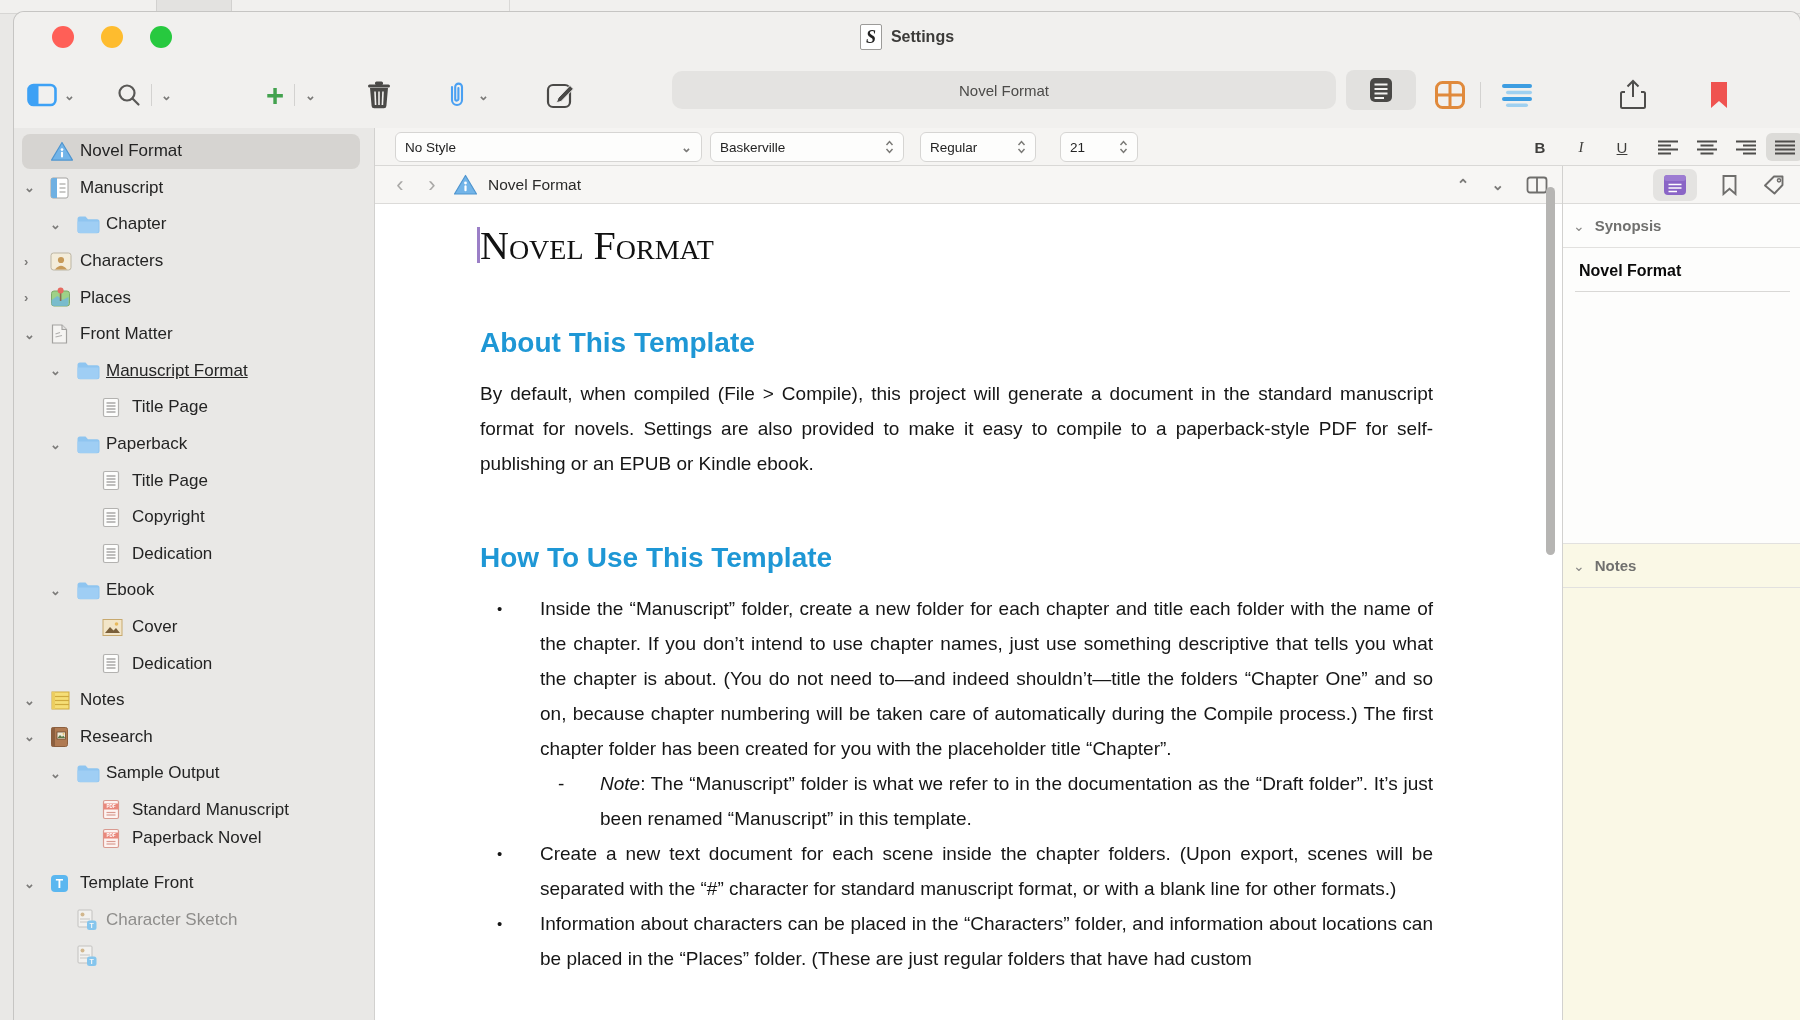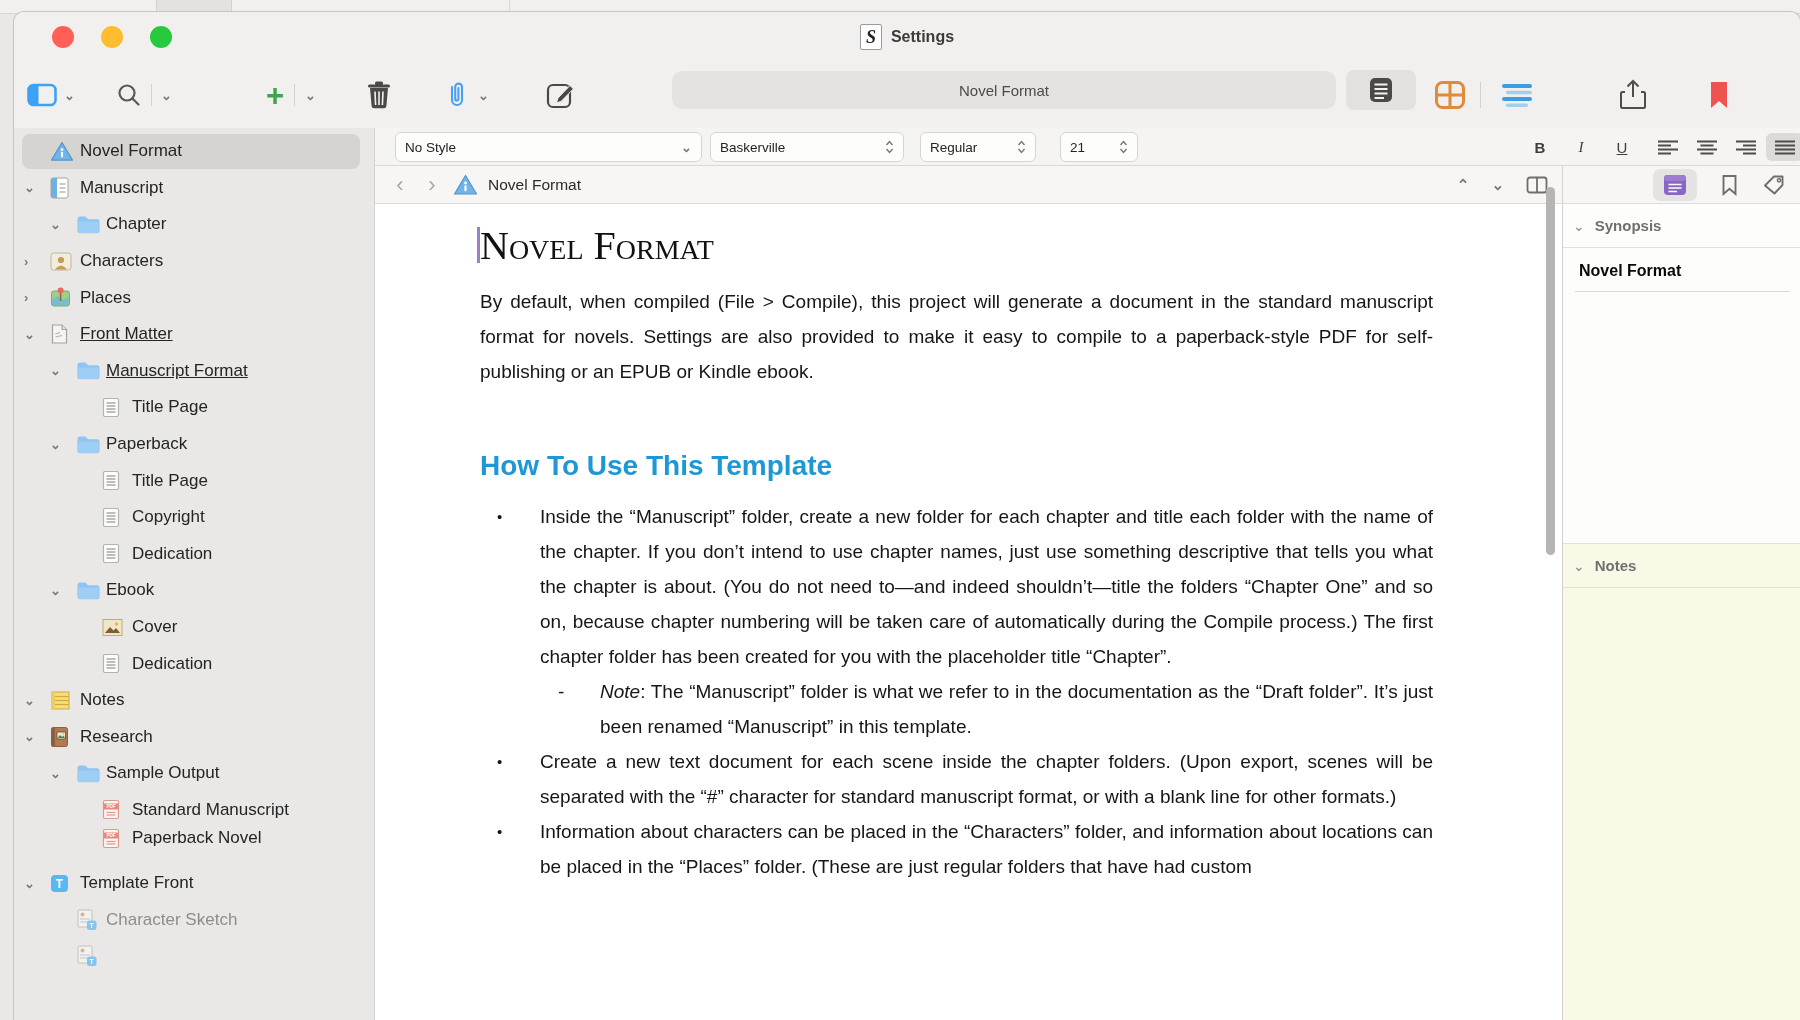--- a/index.html
+++ b/index.html
@@ -281,21 +281,21 @@
           <span style="width: 30px; flex: 0 0 auto; display: flex; align-items: center; position: relative;">
             <svg width="19" height="22" viewBox="0 0 19 22">
               <path d="M2.5 2 h9.5 l4.5 4.5 V20 H2.5 z" fill="#f5f4f2" stroke="#a3a2a0" stroke-width="1.2"></path>
               <path d="M12 2 v4.5 h4.5" fill="#e2e1df" stroke="#a3a2a0" stroke-width="1.1"></path>
               <g stroke="#b0afad" stroke-width="1.2">
                 <line x1="5.5" y1="11" x2="10" y2="9.5"></line>
                 <line x1="5.5" y1="14" x2="12" y2="12.5"></line>
               </g>
             </svg>
           </span>
-          <span style="position: relative; white-space: nowrap; text-decoration: underline;">Front Matter</span>
+          <span style="position: relative; white-space: nowrap;">Front Matter</span>
         </div>
         <div style="position: relative; height: 36.6px; display: flex; align-items: center; padding-left: 36px; font-size: 17px; color: rgb(36, 36, 36);">
           <span style="width: 26px; flex: 0 0 auto; color: rgb(124, 123, 121); font-size: 13px; font-weight: bold; position: relative;">⌄</span>
           <span style="width: 30px; flex: 0 0 auto; display: flex; align-items: center; position: relative;">
             <svg width="24" height="19" viewBox="0 0 24 19">
               <path d="M1.5 4 a2.5 2.5 0 0 1 2.5 -2.5 h5.5 l2.5 2.8 h9 a2.5 2.5 0 0 1 2.5 2.5 v9 a2.5 2.5 0 0 1 -2.5 2.5 H4 a2.5 2.5 0 0 1 -2.5 -2.5 z" fill="#8fc5f0"></path>
               <path d="M1.5 6.5 h21 v9 a2.5 2.5 0 0 1 -2.5 2.5 H4 a2.5 2.5 0 0 1 -2.5 -2.5 z" fill="#9fcef4"></path>
             </svg>
           </span>
           <span style="position: relative; white-space: nowrap; text-decoration: underline;">Manuscript Format</span>
@@ -622,20 +622,21 @@
                   </svg>
                 </span>
             </span>
           </div>
 
           <div class="doc">
             <div class="doc-title">
               <span class="caret"></span>
               <span>Novel Format</span>
             </div>
+            <div class="doc-h h-about">About This Template</div>
             <p class="doc-p">By default, when compiled (File &gt; Compile), this project will generate a document in the standard manuscript format for novels. Settings are also provided to make it easy to compile to a paperback-style PDF for self-publishing or an EPUB or Kindle ebook.</p>
             <div class="doc-h h-howto">How To Use This Template</div>
             <div id="bullets">
                 <div class="bullet">
                   <span class="marker">•</span>
                   <span class="btext">Inside the “Manuscript” folder, create a new folder for each chapter and title each folder with the name of the chapter. If you don’t intend to use chapter names, just use something descriptive that tells you what the chapter is about. (You do not need to—and indeed shouldn’t—title the folders “Chapter One” and so on, because chapter numbering will be taken care of automatically during the Compile process.) The first chapter folder has been created for you with the placeholder title “Chapter”.</span>
                 </div>
                 <div class="bullet note">
                   <span class="marker">-</span>
                   <span class="btext"><i>Note</i>: The “Manuscript” folder is what we refer to in the documentation as the “Draft folder”. It’s just been renamed “Manuscript” in this template.</span>

